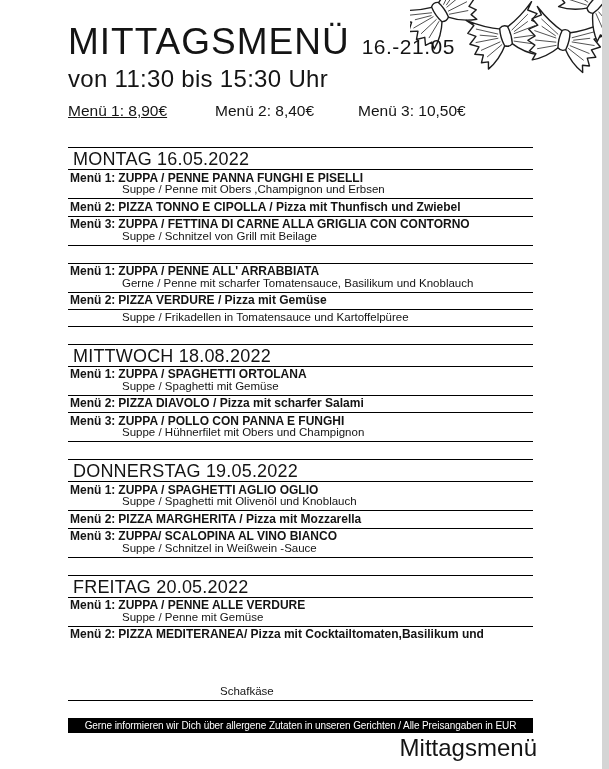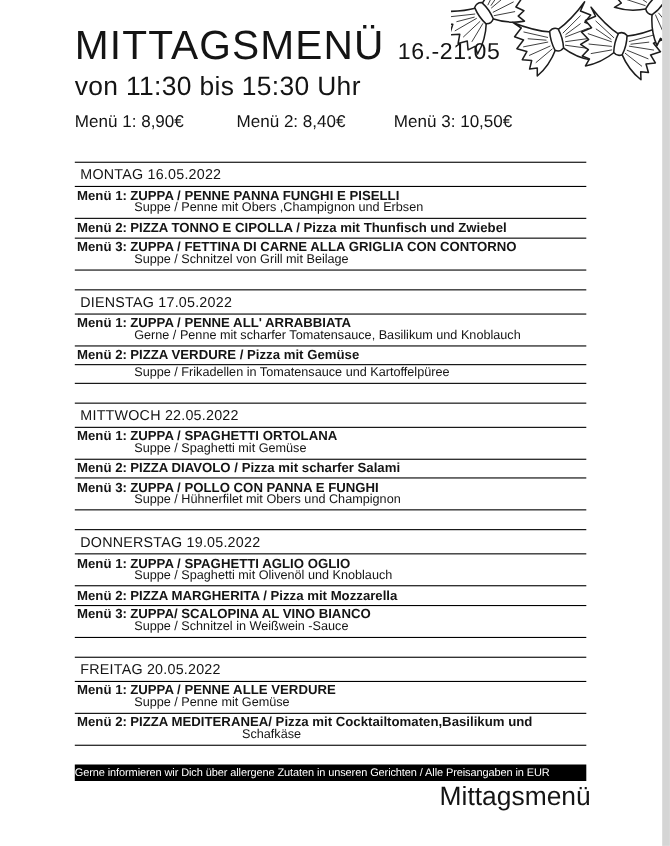--- a/index.html
+++ b/index.html
@@ -10,34 +10,34 @@
   .pasta-art { position:absolute; top:0; right:7px; width:192px; height:88px; }
 
   .content { position:absolute; left:68px; top:0; width:465px; }
 
   .header-line { margin-top:22px; display:flex; align-items:baseline; gap:12px; }
   .doc-title { font-size:37px; line-height:40px; font-weight:normal; letter-spacing:1px; white-space:nowrap; }
   .date-range { font-size:21px; letter-spacing:0.5px; white-space:nowrap; }
   .hours { font-size:24px; line-height:24px; margin-top:5px; letter-spacing:0.3px; }
   .prices { display:flex; margin-top:10px; font-size:15.5px; line-height:19px; }
   .price { display:inline-block; }
-  .price-1 { width:147px; }
+  .price-1 { width:147px;text-decoration:underline; }
   .price-2 { width:143px; }
 
   .menu-table { margin-top:27px; }
   .day-section { border-top:1.5px solid #000; margin-bottom:17px; }
-  .day-row { font-size:13px; line-height:14px; padding:4px 0 3px 5px; border-bottom:1.5px solid #000; letter-spacing:0.2px; }
+  .day-row { font-size:18px; line-height:14px; padding:4px 0 3px 5px; border-bottom:1.5px solid #000; letter-spacing:0.2px; }
   .menu-row { border-bottom:1.5px solid #000; padding:1.5px 0 2.5px; }
   .main-line { font-size:12px; line-height:12.5px; padding-left:2px; white-space:nowrap;font-weight:bold; }
   .main-line b { margin-right:3px; }
   .sub-line { font-size:11.5px; line-height:11.5px; padding-left:54px; white-space:nowrap; }
-  .sub-line.wide-indent { padding-left:152px; }
+  .sub-line.wide-indent { padding-left:152px;margin-top:45px; }
   .sub-line:empty { display:none; }
 
-  .notice-bar { margin-top:8px; background:#000; color:#fff; 
+  .notice-bar { margin-top:8px; background:#000; color:#fff; text-align:center;
                 font-size:10px; line-height:11px; padding:2px 0; letter-spacing:-0.1px; white-space:nowrap; }
   .brand { margin-top:2px; text-align:right; font-size:24px; line-height:26px; margin-right:-4px; }
 </style>
 </head>
 <body>
 
 <div class="page">
 
   <svg class="pasta-art" viewBox="0 0 192 88" aria-hidden="true">
     <defs>
@@ -82,36 +82,35 @@
           <div class="main-line"><b>Menü 2:</b><span>PIZZA TONNO E CIPOLLA / Pizza mit Thunfisch und Zwiebel</span></div>
 
         </div>
         <div class="menu-row">
           <div class="main-line"><b>Menü 3:</b><span>ZUPPA / FETTINA DI CARNE ALLA GRIGLIA CON CONTORNO</span></div>
           <div class="sub-line">Suppe / Schnitzel von Grill mit Beilage</div>
         </div>
       </section>
 
       <section class="day-section">
-        <div class="day-row">DIENSTAG 17.05.2022</div>
         <div class="menu-row">
           <div class="main-line"><b>Menü 1:</b><span>ZUPPA / PENNE ALL' ARRABBIATA</span></div>
           <div class="sub-line">Gerne / Penne mit scharfer Tomatensauce, Basilikum und Knoblauch</div>
         </div>
         <div class="menu-row">
           <div class="main-line"><b>Menü 2:</b><span>PIZZA VERDURE / Pizza mit Gemüse</span></div>
 
         </div>
         <div class="menu-row">
           <div class="sub-line">Suppe / Frikadellen in Tomatensauce und Kartoffelpüree</div>
         </div>
       </section>
 
       <section class="day-section">
-        <div class="day-row">MITTWOCH 22.05.2022</div>
+        <div class="day-row">MITTWOCH 18.08.2022</div>
         <div class="menu-row">
           <div class="main-line"><b>Menü 1:</b><span>ZUPPA  / SPAGHETTI ORTOLANA</span></div>
           <div class="sub-line">Suppe / Spaghetti mit Gemüse</div>
         </div>
         <div class="menu-row">
           <div class="main-line"><b>Menü 2:</b><span>PIZZA DIAVOLO / Pizza mit scharfer Salami</span></div>
 
         </div>
         <div class="menu-row">
           <div class="main-line"><b>Menü 3:</b><span>ZUPPA / POLLO CON PANNA E FUNGHI</span></div>

